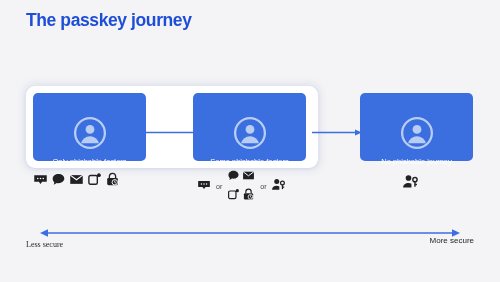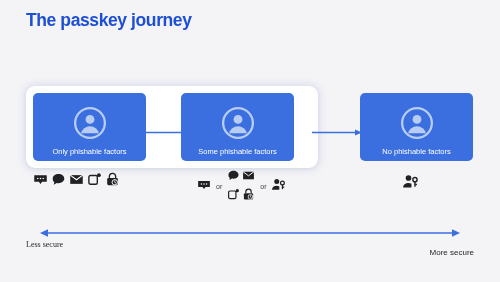--- a/index.html
+++ b/index.html
@@ -48,24 +48,24 @@
     position: absolute;
     width: 113px;
     height: 68px;
     background: #3b6fe0;
     border-radius: 5px;
     display: flex;
     flex-direction: column;
     align-items: center;
     justify-content: flex-start;
     box-sizing: border-box;
-    padding-top: 13px;
+    padding-top: 23px;
   }
   #card-1 { left: 33px;  top: 93px; }
-  #card-2 { left: 181px; top: 93px; }
+  #card-2 { left: 193px; top: 93px; }
   #card-3 { left: 360px; top: 93px; }
 
   .avatar-icon { display: block; }
 
   .card-label {
     color: #ffffff;
     font-size: 7.5px;
     line-height: 10px;
     margin-top: 3px;
     text-align: center;
@@ -118,21 +118,21 @@
     left: 26px;
     top: 240px;
     font-size: 8px;
     color: #1f1f22;
     white-space: nowrap;
     font-family: Liberation Serif, serif;
   }
   #axis-label-more {
     position: absolute;
     right: 26px;
-    top: 248px;
+    top: 236px;
     font-size: 8px;
     color: #1f1f22;
     white-space: nowrap;
   }
 </style>
 </head>
 <body>
 
 <div id="slide">
 
@@ -163,21 +163,21 @@
   </div>
 
   <div class="card" id="card-3">
     <span class="avatar-icon">
       <svg width="34" height="34" viewBox="0 0 48 48">
         <circle cx="24" cy="24" r="21" fill="none" stroke="#b9cdf4" stroke-width="3.2"></circle>
         <circle cx="24" cy="19" r="6.2" fill="#b9cdf4"></circle>
         <path d="M11.5 38.5a12.8 12.8 0 0 1 25 0z" fill="#b9cdf4"></path>
       </svg>
     </span>
-    <div class="card-label">No phishable factors</div>
+    <div class="card-label">No phishable journey</div>
   </div>
 
   <div class="connector" id="connector-1">
     <svg width="100%" height="9" viewBox="0 0 54 9" preserveAspectRatio="none">
       <line x1="0" y1="4.5" x2="48" y2="4.5" stroke="#3b6fe0" stroke-width="1.4"></line>
       <path d="M54 4.5 L47 1.4 L47 7.6 Z" fill="#3b6fe0"></path>
     </svg>
   </div>
   <div class="connector" id="connector-2">
     <svg width="100%" height="9" viewBox="0 0 50 9" preserveAspectRatio="none">

